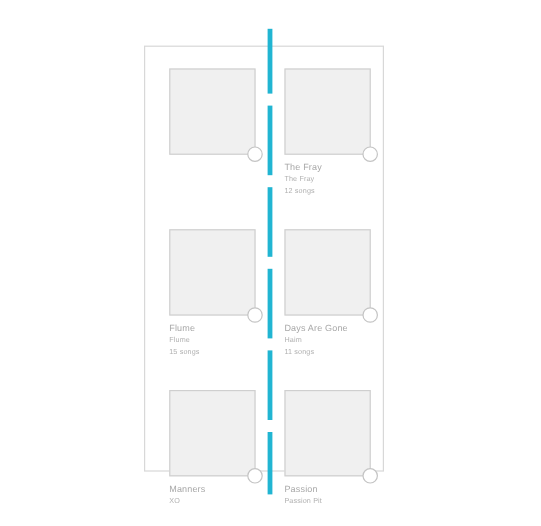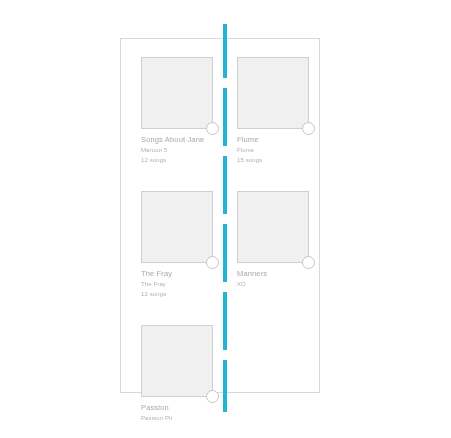--- a/index.html
+++ b/index.html
@@ -121,23 +121,30 @@
 
 <div id="artboard" style="border-color: rgb(216, 216, 216); background: rgb(255, 255, 255);">
 
   <div id="album-grid">
 
     <div class="album-card">
       <div class="album-art-wrap">
         <div class="album-art" style="background: rgb(240, 240, 240); border-color: rgb(207, 207, 207);"></div>
         <div class="resize-handle"></div>
       </div>
-      <div class="album-meta">
-        <div class="album-title">Songs About Jane</div>
-        <div class="album-artist">Maroon 5</div>
+    </div>
+
+    <div class="album-card">
+      <div class="album-art-wrap">
+        <div class="album-art" style="background: rgb(240, 240, 240); border-color: rgb(207, 207, 207);"></div>
+        <div class="resize-handle"></div>
+      </div>
+      <div class="album-meta">
+        <div class="album-title">The Fray</div>
+        <div class="album-artist">The Fray</div>
         <div class="album-count">12 songs</div>
       </div>
     </div>
 
     <div class="album-card">
       <div class="album-art-wrap">
         <div class="album-art" style="background: rgb(240, 240, 240); border-color: rgb(207, 207, 207);"></div>
         <div class="resize-handle"></div>
       </div>
       <div class="album-meta">
@@ -146,26 +153,25 @@
         <div class="album-count">15 songs</div>
       </div>
     </div>
 
     <div class="album-card">
       <div class="album-art-wrap">
         <div class="album-art" style="background: rgb(240, 240, 240); border-color: rgb(207, 207, 207);"></div>
         <div class="resize-handle"></div>
       </div>
       <div class="album-meta">
-        <div class="album-title">The Fray</div>
-        <div class="album-artist">The Fray</div>
-        <div class="album-count">12 songs</div>
-      </div>
-    </div>
-
+        <div class="album-title">Days Are Gone</div>
+        <div class="album-artist">Haim</div>
+        <div class="album-count">11 songs</div>
+      </div>
+    </div>
 
     <div class="album-card">
       <div class="album-art-wrap">
         <div class="album-art" style="background: rgb(240, 240, 240); border-color: rgb(207, 207, 207);"></div>
         <div class="resize-handle"></div>
       </div>
       <div class="album-meta">
         <div class="album-title">Manners</div>
         <div class="album-artist">XO</div>
 

